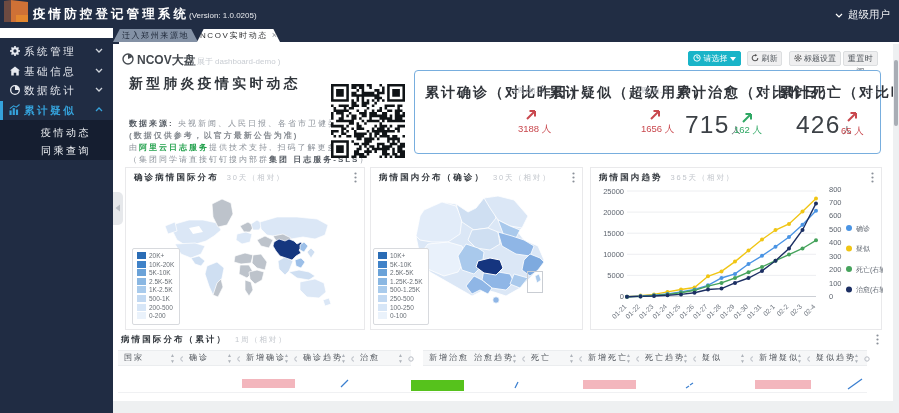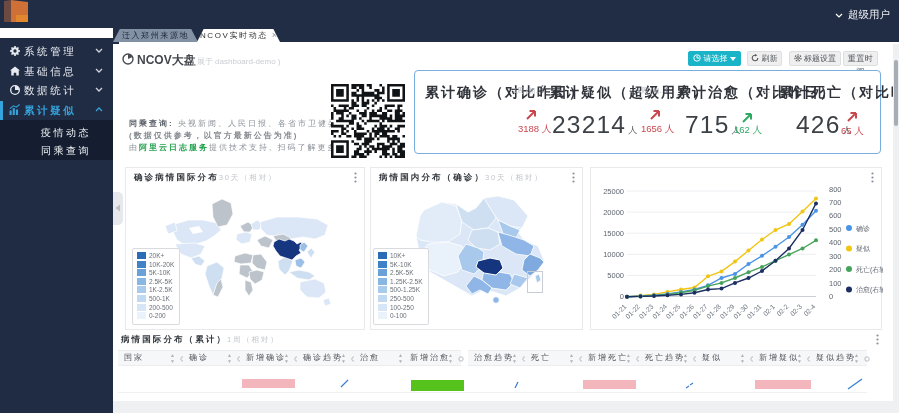--- a/index.html
+++ b/index.html
@@ -34,41 +34,42 @@
 .red{color:#c9484e}.green{color:#2fa864}
 .sarrow{position:absolute;font-size:12px;font-weight:bold}
 .nfotitle{left:16px;top:31px;font-size:13.8px;font-weight:bold;color:#32373d;letter-spacing:3.4px}
 .nfotime{left:16px;top:49px;font-size:8.6px;font-weight:bold;color:#32373d;letter-spacing:2.15px}
 .nfotime .gt{color:#1d9e43;font-size:12px;vertical-align:-1.5px;letter-spacing:0}
 .nfop{left:16px;font-size:8px;color:#8d939b;white-space:nowrap;letter-spacing:2px}
 .nfop b{color:#565c64}
 .nfop .gb{color:#23a14d;font-weight:bold}
 .panel{position:absolute;border:1px solid #e9e9eb;background:#fff}
 .phead{position:absolute;left:8px;top:4px;font-size:8.5px;font-weight:bold;color:#33383e;white-space:nowrap;letter-spacing:2.1px}
-.prange{font-size:7.5px;color:#c2c6cc;font-weight:normal;margin-left:0;letter-spacing:1.8px}
+.prange{font-size:7.5px;color:#c2c6cc;font-weight:normal;margin-left:8px;letter-spacing:1.8px}
 .pmore{position:absolute;right:7px;top:4px;color:#888;font-size:9px}
 .lgd{position:absolute;background:#fff;border:1px solid #d8dade;border-radius:2px;padding:3px 5px 3px 4px}
 .lgd .row{height:8.6px;font-size:6.5px;color:#6a7077;white-space:nowrap;line-height:8.6px}
 .lgd .sw{display:inline-block;width:9px;height:7px;vertical-align:-1px;margin-right:3px}
 #btable{left:5px;top:304px;width:756px;height:53px}
 .th{position:absolute;top:2px;height:16px;background:#f6f7f8;border-top:1px solid #ebedef;border-bottom:1px solid #ebedef;font-size:8px;color:#51565c;line-height:14px;white-space:nowrap;letter-spacing:2px}
 .th .sic{position:absolute;right:6px;top:2px;color:#aeb3ba;font-size:5px;line-height:5.5px;text-align:center}
 .bar{position:absolute;height:9px}
 .strip{left:113px;top:401px;width:786px;height:12px;background:#eef0f1}
 .sbtrack{left:893px;top:44px;width:6px;height:369px;background:#eef0f2}
 .sbthumb{left:894px;top:60px;width:4px;height:66px;background:#a8adb5;border-radius:2px}
 </style></head>
 <body>
 <div id="app">
   <div class="abs" id="hdr">
     <svg class="abs" style="left:3px;top:0" width="26" height="22" viewBox="0 0 26 22">
       <polygon points="1,1 8,0 8,22 1,22" fill="#6d4a41"></polygon>
       <polygon points="8,0 25,2 25,22 8,22" fill="#cf7136"></polygon>
       <polygon points="13,15 25,15 25,22 13,22" fill="#e3872f"></polygon>
     </svg>
+    <div class="abs title">疫情防控登记管理系统<span class="ver">(Version: 1.0.0205)</span></div>
     <div class="abs user"><svg width="8" height="5" viewBox="0 0 8 5" style="margin-right:5px">
           <polyline points="1,1 4,4 7,1" fill="none" stroke="#fff" stroke-width="1.2"></polyline>
         </svg>超级用户</div>
   </div>
   <div class="abs" id="side">
     <div class="mi" style="top:3px">
         <svg class="abs" style="left:10px;top:5px" width="10" height="10" viewBox="0 0 12 12">
           <circle cx="6" cy="6" r="3.2" fill="none" stroke="#e7eaf0" stroke-width="2.4"></circle>
           <g stroke="#e7eaf0" stroke-width="2">
             <line x1="6" y1="0" x2="6" y2="2.5"></line>
@@ -143,23 +144,25 @@
         </svg></div>
     <div class="btn" style="left:634px;width:35px"><svg width="8" height="8" viewBox="0 0 10 10" style="vertical-align:-1px">
           <path d="M8.5 5 A3.5 3.5 0 1 1 5 1.5" fill="none" stroke="#555" stroke-width="1.3"></path>
           <polygon points="5,0 8,1.5 5,3.2" fill="#555"></polygon>
         </svg> 刷新</div>
     <div class="btn" style="left:676px;width:52px"><svg width="8" height="8" viewBox="0 0 12 12" style="vertical-align:-1px">
           <circle cx="6" cy="6" r="2" fill="none" stroke="#555" stroke-width="1.4"></circle>
           <circle cx="6" cy="6" r="4.6" fill="none" stroke="#555" stroke-width="1.6" stroke-dasharray="2.4 1.6"></circle>
         </svg> 标题设置</div>
     <div class="btn" style="left:730px;width:35px;letter-spacing:0.5px">重置时间</div>
-    <div class="abs nfop" style="top:74px"><b>同乘查询:</b> 央视新闻、人民日报、各省市卫健委公告等</div>
+    <div class="abs nfotitle">新型肺炎疫情实时动态</div>
+    <div class="abs nfop" style="top:74px"><b>数据来源:</b> 央视新闻、人民日报、各省市卫健委公告等</div>
     <div class="abs nfop" style="top:86px;font-weight:bold;color:#84898f">(数据仅供参考，以官方最新公告为准)</div>
     <div class="abs nfop" style="top:98px">由<span class="gb">阿里云日志服务</span>提供技术支持, 扫码了解更多</div>
+    <div class="abs nfop" style="top:110px">（集团同学请直接钉钉搜内部群<b>集团 日志服务-SLS</b>）</div>
     <div class="abs" id="qr" style="left:218px;top:40px;width:74px;height:74px"><svg width="74" height="74" viewBox="0 0 74 74">
           <rect width="74" height="74" fill="#fff"></rect>
           <path d="M0.00 0.00h17.86v2.55h-17.86zM20.41 0.00h12.76v2.55h-12.76zM35.72 0.00h5.10v2.55h-5.10zM48.48 0.00h2.55v2.55h-2.55zM56.14 0.00h17.86v2.55h-17.86zM0.00 2.55h2.55v2.55h-2.55zM15.31 2.55h2.55v2.55h-2.55zM20.41 2.55h5.10v2.55h-5.10zM28.07 2.55h5.10v2.55h-5.10zM38.28 2.55h2.55v2.55h-2.55zM51.03 2.55h2.55v2.55h-2.55zM56.14 2.55h2.55v2.55h-2.55zM71.45 2.55h2.55v2.55h-2.55zM0.00 5.10h2.55v2.55h-2.55zM5.10 5.10h7.66v2.55h-7.66zM15.31 5.10h2.55v2.55h-2.55zM25.52 5.10h2.55v2.55h-2.55zM30.62 5.10h2.55v2.55h-2.55zM43.38 5.10h5.10v2.55h-5.10zM51.03 5.10h2.55v2.55h-2.55zM56.14 5.10h2.55v2.55h-2.55zM61.24 5.10h7.66v2.55h-7.66zM71.45 5.10h2.55v2.55h-2.55zM0.00 7.66h2.55v2.55h-2.55zM5.10 7.66h7.66v2.55h-7.66zM15.31 7.66h2.55v2.55h-2.55zM20.41 7.66h5.10v2.55h-5.10zM30.62 7.66h12.76v2.55h-12.76zM45.93 7.66h7.66v2.55h-7.66zM56.14 7.66h2.55v2.55h-2.55zM61.24 7.66h7.66v2.55h-7.66zM71.45 7.66h2.55v2.55h-2.55zM0.00 10.21h2.55v2.55h-2.55zM5.10 10.21h7.66v2.55h-7.66zM15.31 10.21h2.55v2.55h-2.55zM20.41 10.21h28.07v2.55h-28.07zM56.14 10.21h2.55v2.55h-2.55zM61.24 10.21h7.66v2.55h-7.66zM71.45 10.21h2.55v2.55h-2.55zM0.00 12.76h2.55v2.55h-2.55zM15.31 12.76h2.55v2.55h-2.55zM25.52 12.76h2.55v2.55h-2.55zM30.62 12.76h2.55v2.55h-2.55zM43.38 12.76h7.66v2.55h-7.66zM56.14 12.76h2.55v2.55h-2.55zM71.45 12.76h2.55v2.55h-2.55zM0.00 15.31h17.86v2.55h-17.86zM20.41 15.31h2.55v2.55h-2.55zM25.52 15.31h2.55v2.55h-2.55zM30.62 15.31h2.55v2.55h-2.55zM35.72 15.31h2.55v2.55h-2.55zM40.83 15.31h2.55v2.55h-2.55zM45.93 15.31h2.55v2.55h-2.55zM51.03 15.31h2.55v2.55h-2.55zM56.14 15.31h17.86v2.55h-17.86zM20.41 17.86h5.10v2.55h-5.10zM30.62 17.86h7.66v2.55h-7.66zM43.38 17.86h2.55v2.55h-2.55zM0.00 20.41h2.55v2.55h-2.55zM7.66 20.41h10.21v2.55h-10.21zM20.41 20.41h7.66v2.55h-7.66zM30.62 20.41h5.10v2.55h-5.10zM40.83 20.41h2.55v2.55h-2.55zM53.59 20.41h10.21v2.55h-10.21zM66.34 20.41h5.10v2.55h-5.10zM2.55 22.97h2.55v2.55h-2.55zM12.76 22.97h2.55v2.55h-2.55zM17.86 22.97h5.10v2.55h-5.10zM35.72 22.97h2.55v2.55h-2.55zM48.48 22.97h2.55v2.55h-2.55zM53.59 22.97h2.55v2.55h-2.55zM66.34 22.97h2.55v2.55h-2.55zM2.55 25.52h15.31v2.55h-15.31zM25.52 25.52h2.55v2.55h-2.55zM33.17 25.52h2.55v2.55h-2.55zM40.83 25.52h2.55v2.55h-2.55zM45.93 25.52h5.10v2.55h-5.10zM56.14 25.52h5.10v2.55h-5.10zM63.79 25.52h7.66v2.55h-7.66zM0.00 28.07h2.55v2.55h-2.55zM5.10 28.07h7.66v2.55h-7.66zM17.86 28.07h2.55v2.55h-2.55zM28.07 28.07h7.66v2.55h-7.66zM38.28 28.07h7.66v2.55h-7.66zM51.03 28.07h5.10v2.55h-5.10zM63.79 28.07h5.10v2.55h-5.10zM71.45 28.07h2.55v2.55h-2.55zM0.00 30.62h2.55v2.55h-2.55zM10.21 30.62h2.55v2.55h-2.55zM15.31 30.62h2.55v2.55h-2.55zM20.41 30.62h5.10v2.55h-5.10zM30.62 30.62h5.10v2.55h-5.10zM38.28 30.62h17.86v2.55h-17.86zM58.69 30.62h2.55v2.55h-2.55zM63.79 30.62h10.21v2.55h-10.21zM0.00 33.17h2.55v2.55h-2.55zM7.66 33.17h5.10v2.55h-5.10zM20.41 33.17h5.10v2.55h-5.10zM28.07 33.17h2.55v2.55h-2.55zM38.28 33.17h2.55v2.55h-2.55zM48.48 33.17h12.76v2.55h-12.76zM63.79 33.17h7.66v2.55h-7.66zM5.10 35.72h17.86v2.55h-17.86zM30.62 35.72h2.55v2.55h-2.55zM35.72 35.72h12.76v2.55h-12.76zM51.03 35.72h2.55v2.55h-2.55zM56.14 35.72h17.86v2.55h-17.86zM0.00 38.28h2.55v2.55h-2.55zM17.86 38.28h5.10v2.55h-5.10zM25.52 38.28h2.55v2.55h-2.55zM33.17 38.28h2.55v2.55h-2.55zM48.48 38.28h2.55v2.55h-2.55zM0.00 40.83h12.76v2.55h-12.76zM15.31 40.83h2.55v2.55h-2.55zM25.52 40.83h5.10v2.55h-5.10zM43.38 40.83h2.55v2.55h-2.55zM48.48 40.83h7.66v2.55h-7.66zM58.69 40.83h2.55v2.55h-2.55zM66.34 40.83h7.66v2.55h-7.66zM10.21 43.38h5.10v2.55h-5.10zM20.41 43.38h2.55v2.55h-2.55zM25.52 43.38h7.66v2.55h-7.66zM40.83 43.38h2.55v2.55h-2.55zM45.93 43.38h7.66v2.55h-7.66zM56.14 43.38h2.55v2.55h-2.55zM63.79 43.38h5.10v2.55h-5.10zM0.00 45.93h7.66v2.55h-7.66zM10.21 45.93h2.55v2.55h-2.55zM15.31 45.93h2.55v2.55h-2.55zM22.97 45.93h2.55v2.55h-2.55zM35.72 45.93h2.55v2.55h-2.55zM40.83 45.93h22.97v2.55h-22.97zM66.34 45.93h2.55v2.55h-2.55zM0.00 48.48h2.55v2.55h-2.55zM10.21 48.48h5.10v2.55h-5.10zM22.97 48.48h12.76v2.55h-12.76zM38.28 48.48h2.55v2.55h-2.55zM43.38 48.48h5.10v2.55h-5.10zM51.03 48.48h5.10v2.55h-5.10zM2.55 51.03h2.55v2.55h-2.55zM7.66 51.03h2.55v2.55h-2.55zM15.31 51.03h5.10v2.55h-5.10zM22.97 51.03h10.21v2.55h-10.21zM38.28 51.03h2.55v2.55h-2.55zM43.38 51.03h2.55v2.55h-2.55zM48.48 51.03h10.21v2.55h-10.21zM61.24 51.03h5.10v2.55h-5.10zM71.45 51.03h2.55v2.55h-2.55zM25.52 53.59h5.10v2.55h-5.10zM33.17 53.59h10.21v2.55h-10.21zM45.93 53.59h2.55v2.55h-2.55zM56.14 53.59h12.76v2.55h-12.76zM0.00 56.14h17.86v2.55h-17.86zM20.41 56.14h2.55v2.55h-2.55zM33.17 56.14h7.66v2.55h-7.66zM56.14 56.14h2.55v2.55h-2.55zM61.24 56.14h2.55v2.55h-2.55zM66.34 56.14h2.55v2.55h-2.55zM0.00 58.69h2.55v2.55h-2.55zM15.31 58.69h2.55v2.55h-2.55zM22.97 58.69h5.10v2.55h-5.10zM30.62 58.69h7.66v2.55h-7.66zM45.93 58.69h7.66v2.55h-7.66zM58.69 58.69h7.66v2.55h-7.66zM68.90 58.69h5.10v2.55h-5.10zM0.00 61.24h2.55v2.55h-2.55zM5.10 61.24h7.66v2.55h-7.66zM15.31 61.24h2.55v2.55h-2.55zM28.07 61.24h2.55v2.55h-2.55zM33.17 61.24h2.55v2.55h-2.55zM38.28 61.24h5.10v2.55h-5.10zM45.93 61.24h2.55v2.55h-2.55zM51.03 61.24h10.21v2.55h-10.21zM66.34 61.24h7.66v2.55h-7.66zM0.00 63.79h2.55v2.55h-2.55zM5.10 63.79h7.66v2.55h-7.66zM15.31 63.79h2.55v2.55h-2.55zM25.52 63.79h5.10v2.55h-5.10zM35.72 63.79h2.55v2.55h-2.55zM40.83 63.79h17.86v2.55h-17.86zM61.24 63.79h2.55v2.55h-2.55zM66.34 63.79h5.10v2.55h-5.10zM0.00 66.34h2.55v2.55h-2.55zM5.10 66.34h7.66v2.55h-7.66zM15.31 66.34h2.55v2.55h-2.55zM22.97 66.34h5.10v2.55h-5.10zM33.17 66.34h7.66v2.55h-7.66zM43.38 66.34h2.55v2.55h-2.55zM51.03 66.34h5.10v2.55h-5.10zM61.24 66.34h2.55v2.55h-2.55zM66.34 66.34h7.66v2.55h-7.66zM0.00 68.90h2.55v2.55h-2.55zM15.31 68.90h2.55v2.55h-2.55zM22.97 68.90h10.21v2.55h-10.21zM35.72 68.90h2.55v2.55h-2.55zM51.03 68.90h7.66v2.55h-7.66zM61.24 68.90h5.10v2.55h-5.10zM68.90 68.90h5.10v2.55h-5.10zM0.00 71.45h17.86v2.55h-17.86zM20.41 71.45h5.10v2.55h-5.10zM28.07 71.45h7.66v2.55h-7.66zM48.48 71.45h2.55v2.55h-2.55zM53.59 71.45h2.55v2.55h-2.55zM58.69 71.45h2.55v2.55h-2.55zM63.79 71.45h10.21v2.55h-10.21z" fill="#101417"></path>
         </svg></div>
     <div class="abs" id="statp">
       <div class="slabel" style="left:10px">累计确诊（对比昨日）</div>
         <div class="srange" style="left:98px">1周 (相.. <svg width="3" height="8" viewBox="0 0 3 8">
             <circle cx="1.5" cy="1" r="0.9" fill="#8a9099"></circle>
             <circle cx="1.5" cy="4" r="0.9" fill="#8a9099"></circle>
             <circle cx="1.5" cy="7" r="0.9" fill="#8a9099"></circle>
@@ -167,21 +170,20 @@
       <div class="sarrow" style="left:110px;top:38px"><svg width="13" height="12" viewBox="0 0 13 12">
             <path d="M2 10 L10 2 M10 2 H4.5 M10 2 V7.5" fill="none" stroke="#c9484e" stroke-width="2"></path>
           </svg></div>
       <div class="sdelta red" style="left:103px;top:52px">3188 人</div>
       <div class="slabel" style="left:134px">累计疑似（超级用户）</div>
         <div class="srange" style="left:222px">1周 (相.. <svg width="3" height="8" viewBox="0 0 3 8">
             <circle cx="1.5" cy="1" r="0.9" fill="#8a9099"></circle>
             <circle cx="1.5" cy="4" r="0.9" fill="#8a9099"></circle>
             <circle cx="1.5" cy="7" r="0.9" fill="#8a9099"></circle>
           </svg></div>
-      <div class="snum" style="left:137px">23214<span class="ren">人</span></div>
       <div class="sarrow" style="left:234px;top:38px"><svg width="13" height="12" viewBox="0 0 13 12">
             <path d="M2 10 L10 2 M10 2 H4.5 M10 2 V7.5" fill="none" stroke="#c9484e" stroke-width="2"></path>
           </svg></div>
       <div class="sdelta red" style="left:226px;top:52px">1656 人</div>
       <div class="slabel" style="left:261px">累计治愈（对比昨日）</div>
         <div class="srange" style="left:348px">1.. <svg width="3" height="8" viewBox="0 0 3 8">
             <circle cx="1.5" cy="1" r="0.9" fill="#8a9099"></circle>
             <circle cx="1.5" cy="4" r="0.9" fill="#8a9099"></circle>
             <circle cx="1.5" cy="7" r="0.9" fill="#8a9099"></circle>
           </svg></div>
@@ -289,20 +291,21 @@
           <div class="row"><span class="sw" style="background:#6aa2d8"></span>2.5K-5K</div>
           <div class="row"><span class="sw" style="background:#8ab7e2"></span>1.25K-2.5K</div>
           <div class="row"><span class="sw" style="background:#a9cbec"></span>500-1.25K</div>
           <div class="row"><span class="sw" style="background:#c2d9f2"></span>250-500</div>
           <div class="row"><span class="sw" style="background:#d7e6f7"></span>100-250</div>
           <div class="row"><span class="sw" style="background:#eaf2fb"></span>0-100</div>
         </div>
       <div class="abs" style="left:156px;top:103px;width:16px;height:22px;border:1px solid #c9cdd3"></div>
     </div>
     <div class="panel" style="left:477px;top:123px;width:292px;height:163px">
+      <div class="phead">病情国内趋势<span class="prange">365天（相对）</span></div>
       <div class="pmore"><svg width="3" height="11" viewBox="0 0 3 11">
             <circle cx="1.5" cy="1.5" r="1.1" fill="#8a9099"></circle>
             <circle cx="1.5" cy="5.5" r="1.1" fill="#8a9099"></circle>
             <circle cx="1.5" cy="9.5" r="1.1" fill="#8a9099"></circle>
           </svg></div>
       <div class="abs" style="left:0;top:12px"><svg width="292" height="152" viewBox="0 0 292 152" font-family="Liberation Sans, sans-serif">
 <line x1="36" y1="95.4" x2="225" y2="95.4" stroke="#e8eaed" stroke-width="0.8"></line>
             <line x1="36" y1="74.3" x2="225" y2="74.3" stroke="#e8eaed" stroke-width="0.8"></line>
             <line x1="36" y1="53.2" x2="225" y2="53.2" stroke="#e8eaed" stroke-width="0.8"></line>
             <line x1="36" y1="32.1" x2="225" y2="32.1" stroke="#e8eaed" stroke-width="0.8"></line>
@@ -427,21 +430,21 @@
           </svg></div>
         <div class="th" style="left:122px;width:57px"><span style="padding-left:6px">新增确诊</span><span class="sic">▲<br>▼</span><svg style="position:absolute;right:-3px;top:5px" width="6" height="6" viewBox="0 0 6 6">
             <circle cx="3" cy="3" r="2.2" fill="none" stroke="#b6bbc2" stroke-width="1"></circle>
           </svg></div>
         <div class="th" style="left:179px;width:57px"><span style="padding-left:6px">确诊趋势</span><span class="sic">▲<br>▼</span><svg style="position:absolute;right:-3px;top:5px" width="6" height="6" viewBox="0 0 6 6">
             <circle cx="3" cy="3" r="2.2" fill="none" stroke="#b6bbc2" stroke-width="1"></circle>
           </svg></div>
         <div class="th" style="left:236px;width:57px"><span style="padding-left:6px">治愈</span><span class="sic">▲<br>▼</span><svg style="position:absolute;right:-3px;top:5px" width="6" height="6" viewBox="0 0 6 6">
             <circle cx="3" cy="3" r="2.2" fill="none" stroke="#b6bbc2" stroke-width="1"></circle>
           </svg></div>
-        <div class="th" style="left:286px;width:57px"><span style="padding-left:6px">新增治愈</span><span class="sic">▲<br>▼</span><svg style="position:absolute;right:-3px;top:5px" width="6" height="6" viewBox="0 0 6 6">
+        <div class="th" style="left:305px;width:57px"><span style="padding-left:6px">新增治愈</span><span class="sic">▲<br>▼</span><svg style="position:absolute;right:-3px;top:5px" width="6" height="6" viewBox="0 0 6 6">
             <circle cx="3" cy="3" r="2.2" fill="none" stroke="#b6bbc2" stroke-width="1"></circle>
           </svg></div>
         <div class="th" style="left:350px;width:57px"><span style="padding-left:6px">治愈趋势</span><span class="sic">▲<br>▼</span><svg style="position:absolute;right:-3px;top:5px" width="6" height="6" viewBox="0 0 6 6">
             <circle cx="3" cy="3" r="2.2" fill="none" stroke="#b6bbc2" stroke-width="1"></circle>
           </svg></div>
         <div class="th" style="left:407px;width:57px"><span style="padding-left:6px">死亡</span><span class="sic">▲<br>▼</span><svg style="position:absolute;right:-3px;top:5px" width="6" height="6" viewBox="0 0 6 6">
             <circle cx="3" cy="3" r="2.2" fill="none" stroke="#b6bbc2" stroke-width="1"></circle>
           </svg></div>
         <div class="th" style="left:464px;width:57px"><span style="padding-left:6px">新增死亡</span><span class="sic">▲<br>▼</span><svg style="position:absolute;right:-3px;top:5px" width="6" height="6" viewBox="0 0 6 6">
             <circle cx="3" cy="3" r="2.2" fill="none" stroke="#b6bbc2" stroke-width="1"></circle>

